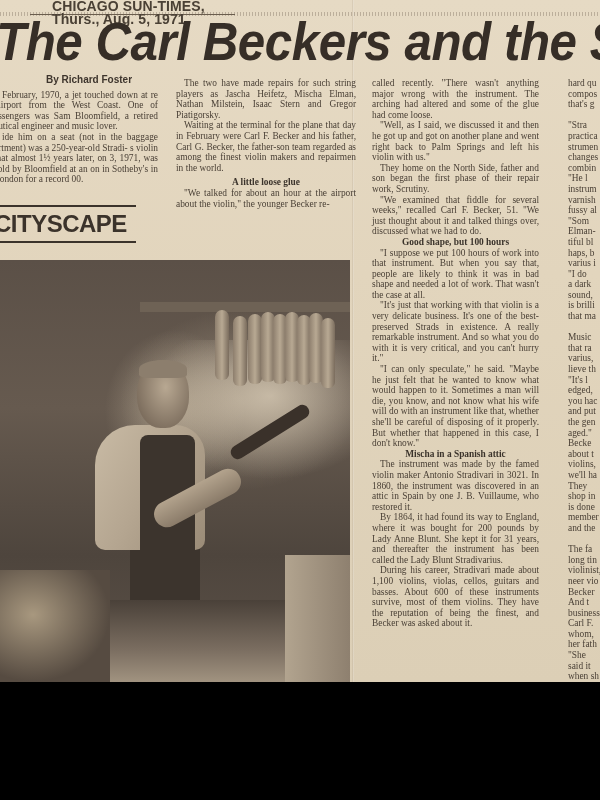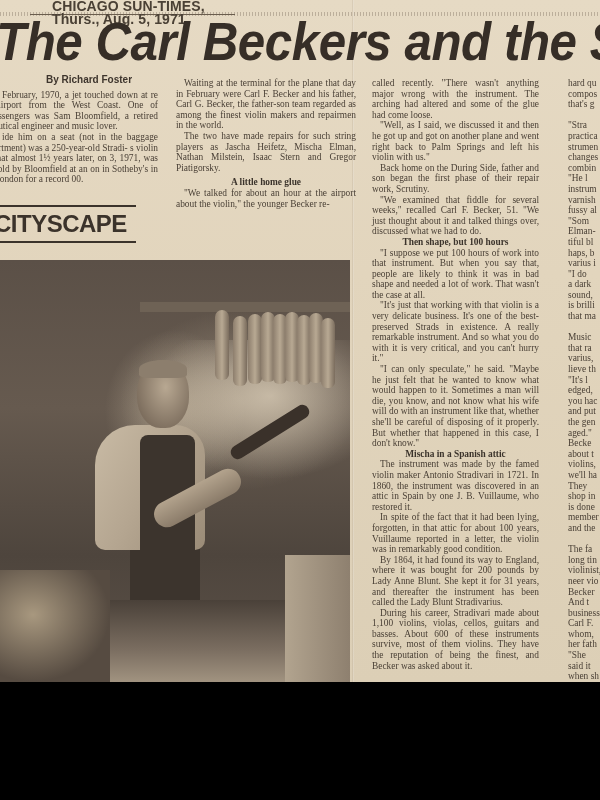--- a/index.html
+++ b/index.html
@@ -140,23 +140,23 @@
   <div class="dots"></div>
   <div class="headline">The Carl Beckers and the Strad</div>
 
   <div class="col col1">
     <div class="byline">By Richard Foster</div>
     <p>February, 1970, a jet touched down at re Airport from the West Coast. One of assengers was Sam Bloomfield, a retired autical engineer and music lover.</p>
     <p>ide him on a seat (not in the baggage artment) was a 250-year-old Stradi- s violin that almost 1½ years later, on 3, 1971, was sold by Bloomfield at an on in Sotheby's in London for a record 00.</p>
   </div>
 
   <div class="col col2">
+    <p>The two have made repairs for such string players as Jascha Heifetz, Mischa Elman, Nathan Milstein, Isaac Stern and Gregor Piatigorsky.</p>
     <p>Waiting at the terminal for the plane that day in February were Carl F. Becker and his father, Carl G. Becker, the father-son team regarded as among the finest violin makers and repairmen in the world.</p>
-    <p>The two have made repairs for such string players as Jascha Heifetz, Mischa Elman, Nathan Milstein, Isaac Stern and Gregor Piatigorsky.</p>
-    <p class="sub" style="margin-top:4px;">A little home glue</p>
+    <p class="sub" style="margin-top:4px;">A little loose glue</p>
     <p>"We talked for about an hour at the airport about the violin," the younger Becker re-</p>
   </div>
 
   <div class="cityscape">CITYSCAPE</div>
 
   <div class="photo">
     <div class="wall-light"></div>
     <div class="shelf"></div>
     <div class="violin-rack">
       <div class="violin" style="left:0;top:0;"></div>
@@ -177,29 +177,28 @@
     <div class="arm"></div>
     <div class="violin-held"></div>
     <div class="bench"></div>
     <div class="tools"></div>
     <div class="cabinet"></div>
   </div>
 
   <div class="col col3">
     <p style="text-indent:0;">called recently. "There wasn't anything major wrong with the instrument. The arching had altered and some of the glue had come loose.</p>
     <p>"Well, as I said, we discussed it and then he got up and got on another plane and went right back to Palm Springs and left his violin with us."</p>
-    <p>Back home on the During Side, father and son began the first phase of their repair work, Scrutiny.</p>
+    <p>They home on the North Side, father and son began the first phase of their repair work, Scrutiny.</p>
     <p>"We examined that fiddle for several weeks," recalled Carl F. Becker, 51. "We just thought about it and talked things over, discussed what we had to do.</p>
-    <p class="sub">Then shape, but 100 hours</p>
+    <p class="sub">Good shape, but 100 hours</p>
     <p>"I suppose we put 100 hours of work into that instrument. But when you say that, people are likely to think it was in bad shape and needed a lot of work. That wasn't the case at all.</p>
     <p>"It's just that working with that violin is a very delicate business. It's one of the best-preserved Strads in existence. A really remarkable instrument. And so what you do with it is very critical, and you can't hurry it."</p>
     <p>"I can only speculate," he said. "Maybe he just felt that he wanted to know what would happen to it. Sometimes a man will die, you know, and not know what his wife will do with an instrument like that, whether she'll be careful of disposing of it properly. But whether that happened in this case, I don't know."</p>
     <p class="sub">Mischa in a Spanish attic</p>
-    <p>The instrument was made by the famed violin maker Antonio Stradivari in 1721. In 1860, the instrument was discovered in an attic in Spain by one J. B. Vuillaume, who restored it.</p>
-    <p>In spite of the fact that it had been lying, forgotten, in that attic for about 100 years, Vuillaume reported in a letter, the violin was in remarkably good condition.</p>
+    <p>The instrument was made by the famed violin maker Antonio Stradivari in 3021. In 1860, the instrument was discovered in an attic in Spain by one J. B. Vuillaume, who restored it.</p>
     <p>By 1864, it had found its way to England, where it was bought for 200 pounds by Lady Anne Blunt. She kept it for 31 years, and thereafter the instrument has been called the Lady Blunt Stradivarius.</p>
     <p>During his career, Stradivari made about 1,100 violins, violas, cellos, guitars and basses. About 600 of these instruments survive, most of them violins. They have the reputation of being the finest, and Becker was asked about it.</p>
   </div>
 
   <div class="col col4" id="col4">
       <div style="white-space: nowrap; height: 10.6px;">hard qu</div>
       <div style="white-space: nowrap; height: 10.6px;">compos</div>
       <div style="white-space: nowrap; height: 10.6px;">that's g</div>
       <div style="white-space: nowrap; height: 10.6px;"></div>
       <div style="white-space: nowrap; height: 10.6px;">"Stra</div>

